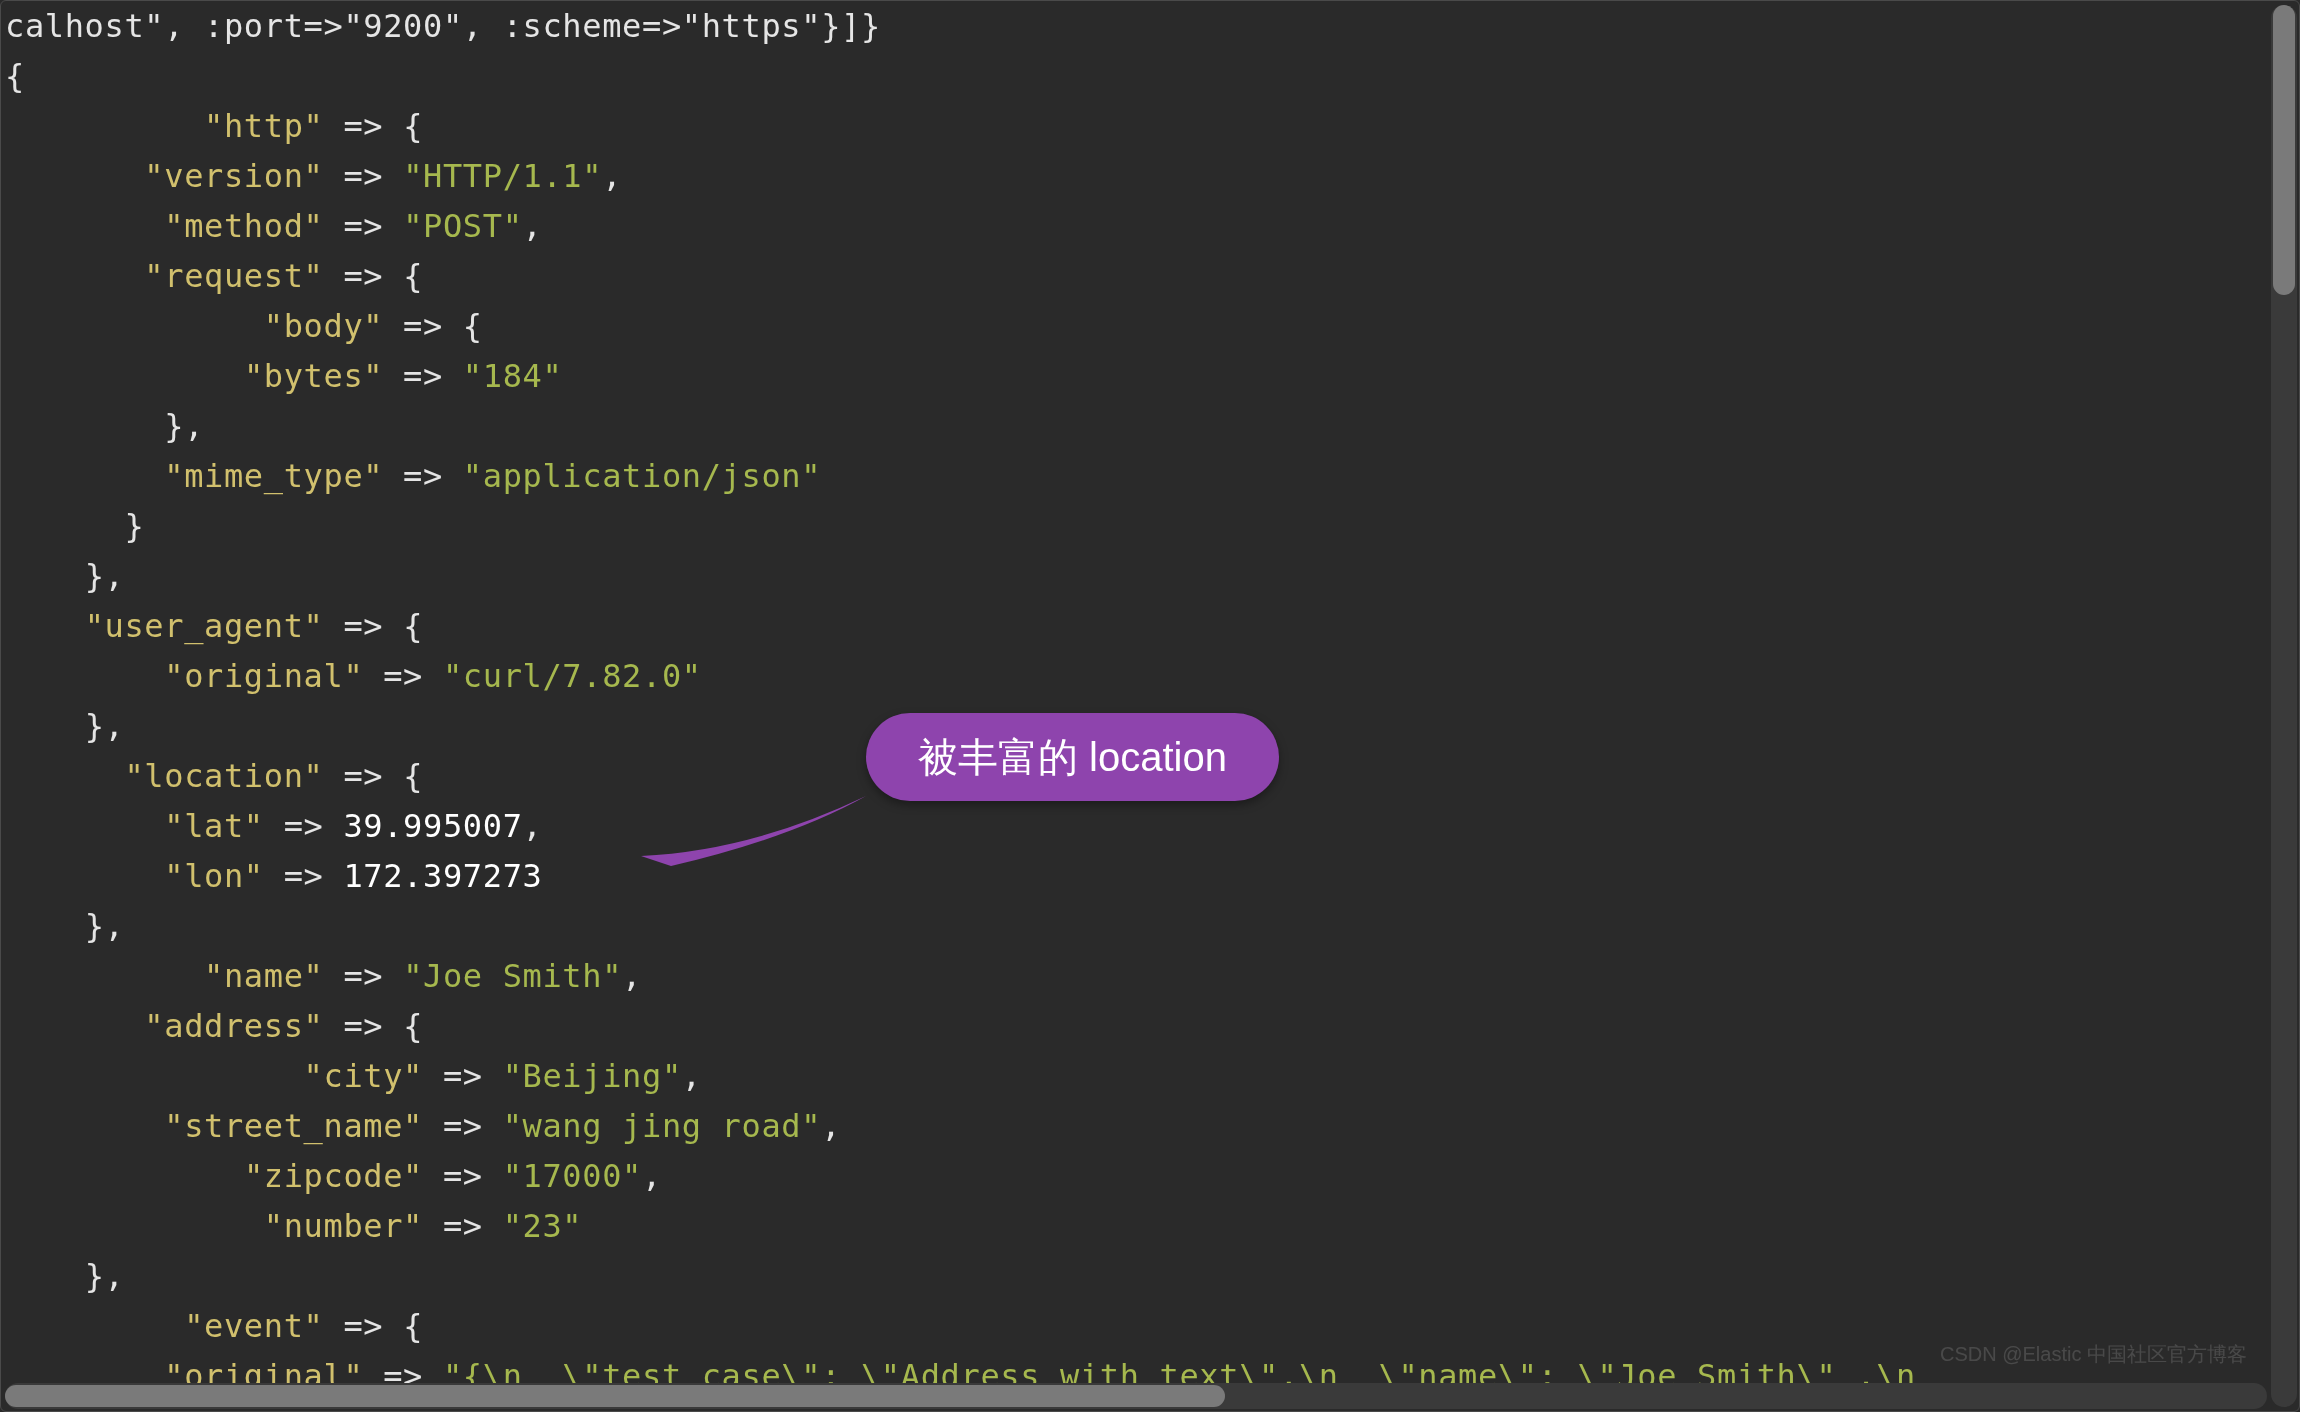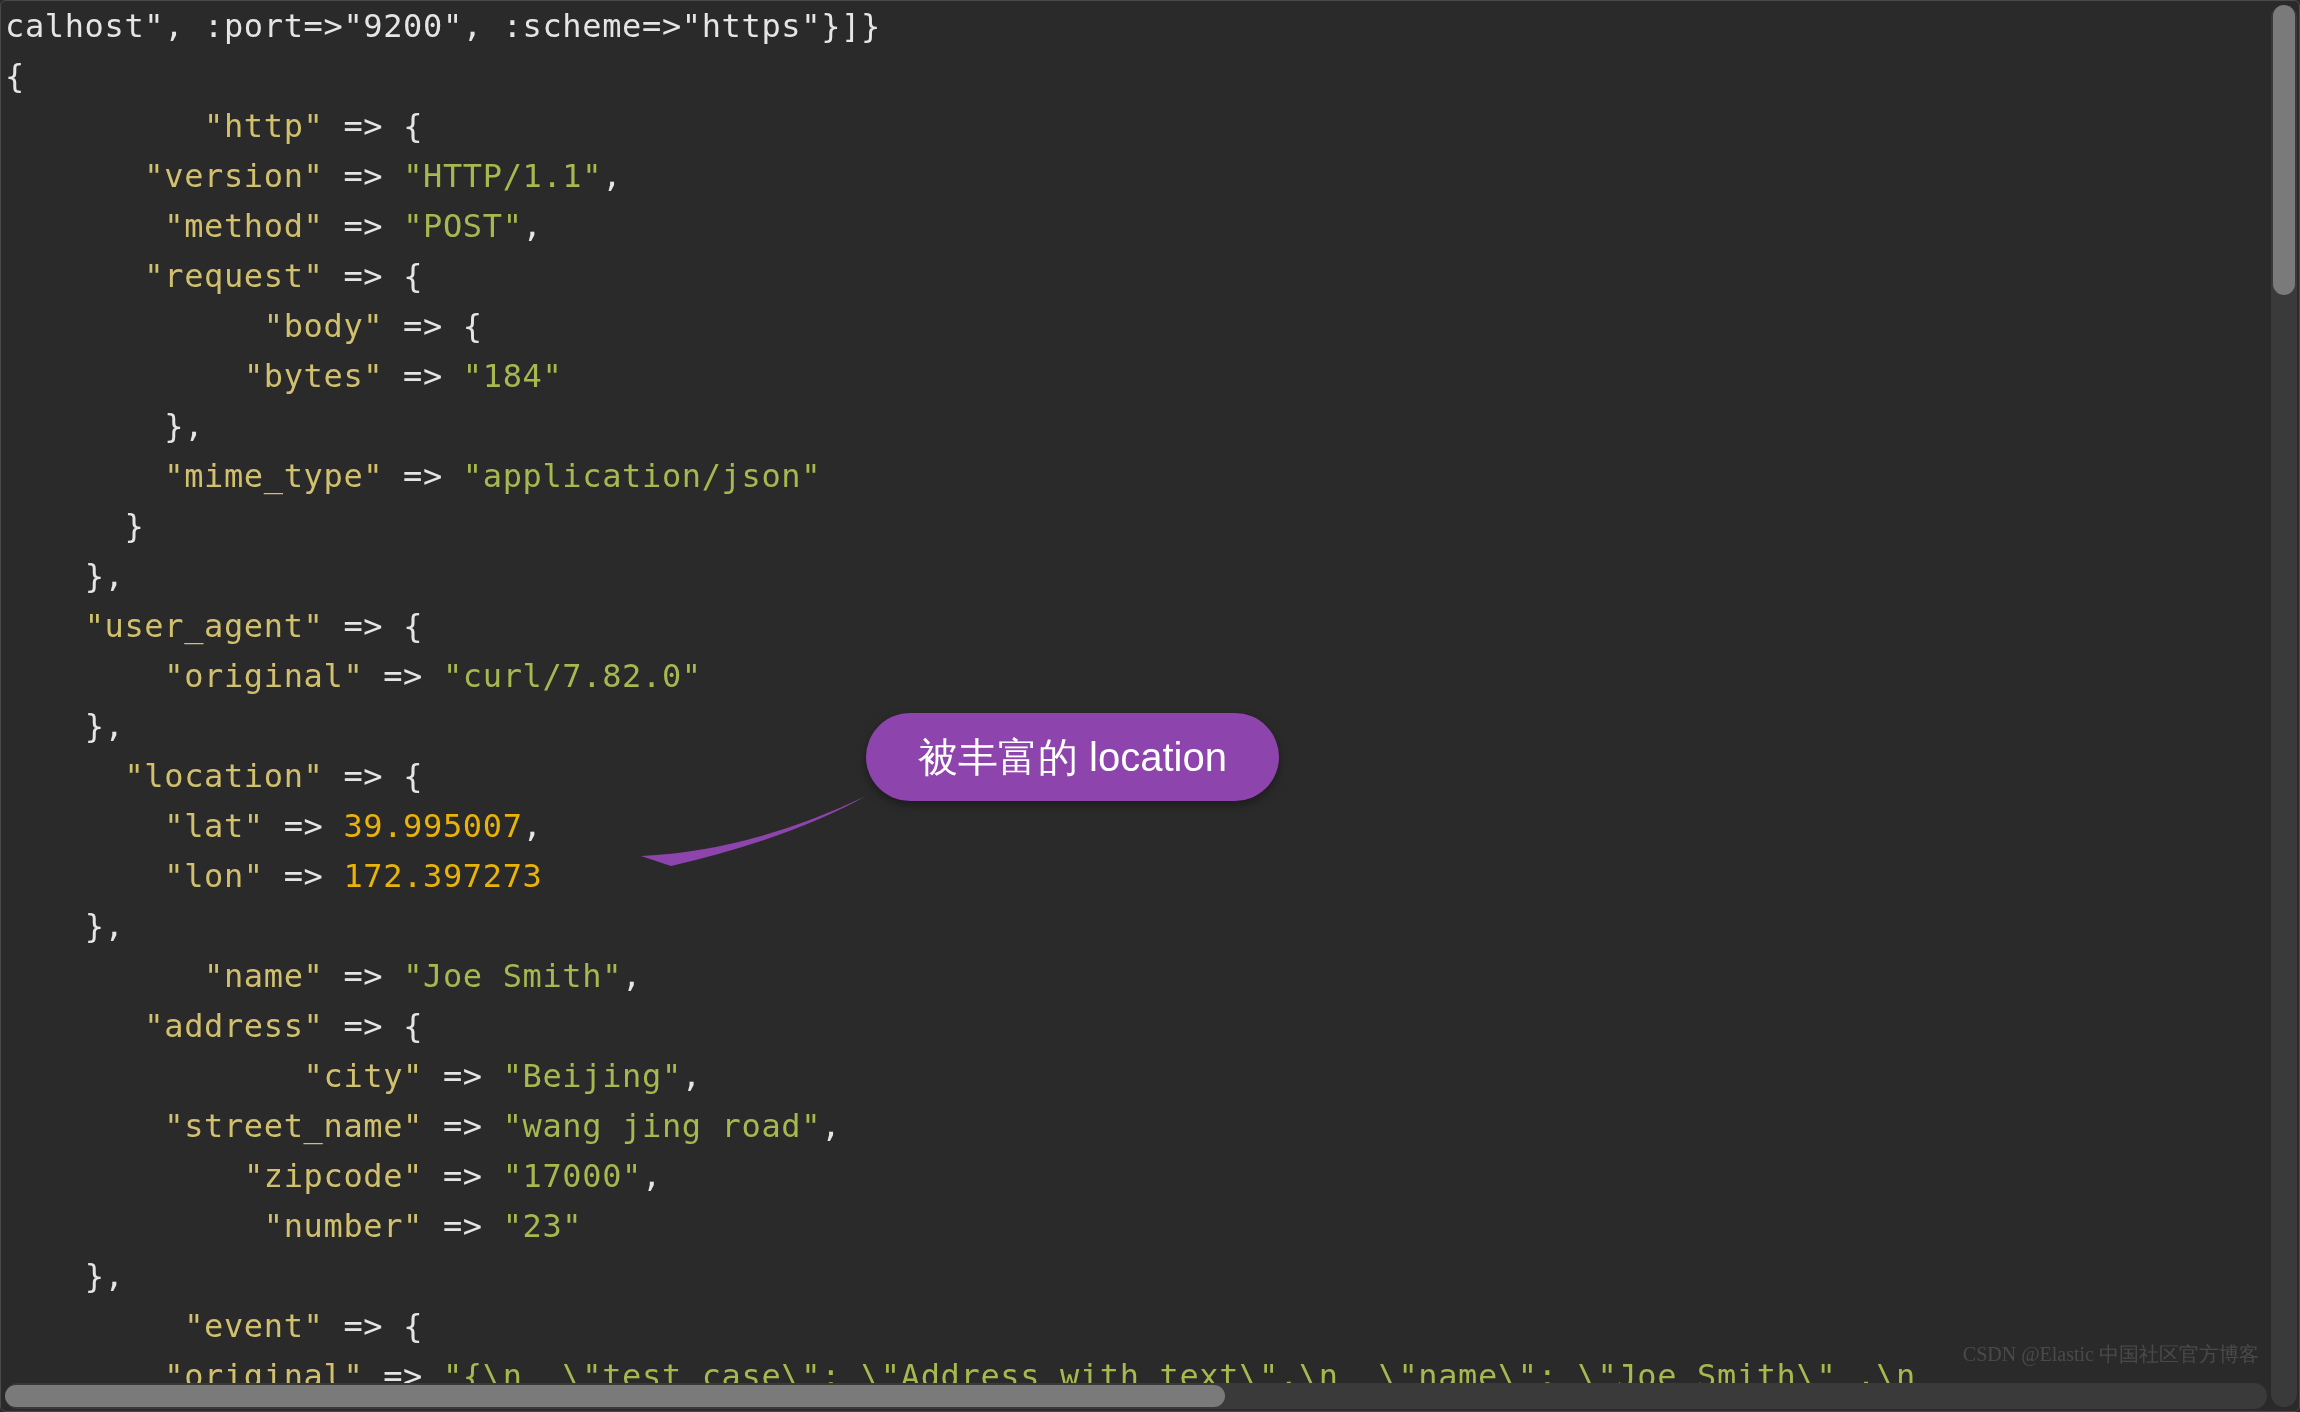--- a/index.html
+++ b/index.html
@@ -7,21 +7,21 @@
   background:#2a2a2a;
   font-family:"SF Mono",Menlo,Consolas,"DejaVu Sans Mono",monospace;
   font-size:32px;line-height:50px;color:#e5e5e5;
   -webkit-font-smoothing:antialiased;
 }
 .viewport{position:relative;width:2298px;height:1410px;background:#2a2a2a;border:1px solid #4a4a4a;border-radius:6px;overflow:hidden;}
 pre.code{margin:0;padding:0 4px 0 4px;white-space:pre;letter-spacing:0.02em;}
 .t-white{color:#e5e5e5;}
 .t-key{color:#d1c06d;}      
 .t-str{color:#a6b84e;}      
-.t-num{color:#eab308;}
+.t-num{color:#ffffff;}
 
 .callout{
   position:absolute;left:865px;top:712px;
   background:#8e44ad;color:#fff;
   padding:20px 52px;border-radius:70px;
   font-family:"Helvetica Neue",Arial,"PingFang SC","Hiragino Sans GB","Microsoft YaHei",sans-serif;
   font-size:40px;line-height:1.2;
   box-shadow:0 4px 10px rgba(0,0,0,0.35);
   white-space:nowrap;
   text-align:right;
@@ -29,22 +29,22 @@
 .callout-tail{
   position:absolute;left:640px;top:795px;
 }
 .callout-tail svg{display:block;}
 
 .vscroll-track{position:absolute;right:2px;top:4px;bottom:4px;width:26px;background:#3a3a3a;border-radius:13px;}
 .vscroll-thumb{position:absolute;left:2px;right:2px;top:0;height:290px;background:#7a7a7a;border-radius:11px;}
 .hscroll-track{position:absolute;left:4px;right:32px;bottom:2px;height:26px;background:#3a3a3a;border-radius:13px;}
 .hscroll-thumb{position:absolute;top:2px;bottom:2px;left:0;width:1220px;background:#7a7a7a;border-radius:11px;}
 .watermark{
-  position:absolute;right:40px;bottom:32px;
-  font-family:Liberation Serif, serif;
+  position:absolute;right:52px;bottom:32px;
+  font-family:Liberation Sans, sans-serif;
   font-size:20px;color:rgba(255,255,255,0.15);
 }
 </style>
 </head>
 <body>
 
 <div class="viewport">
 
 <pre class="code"><span class="t-white">calhost", :port=&gt;"9200", :scheme=&gt;"https"}]}</span>
 <span class="t-white">{</span>

